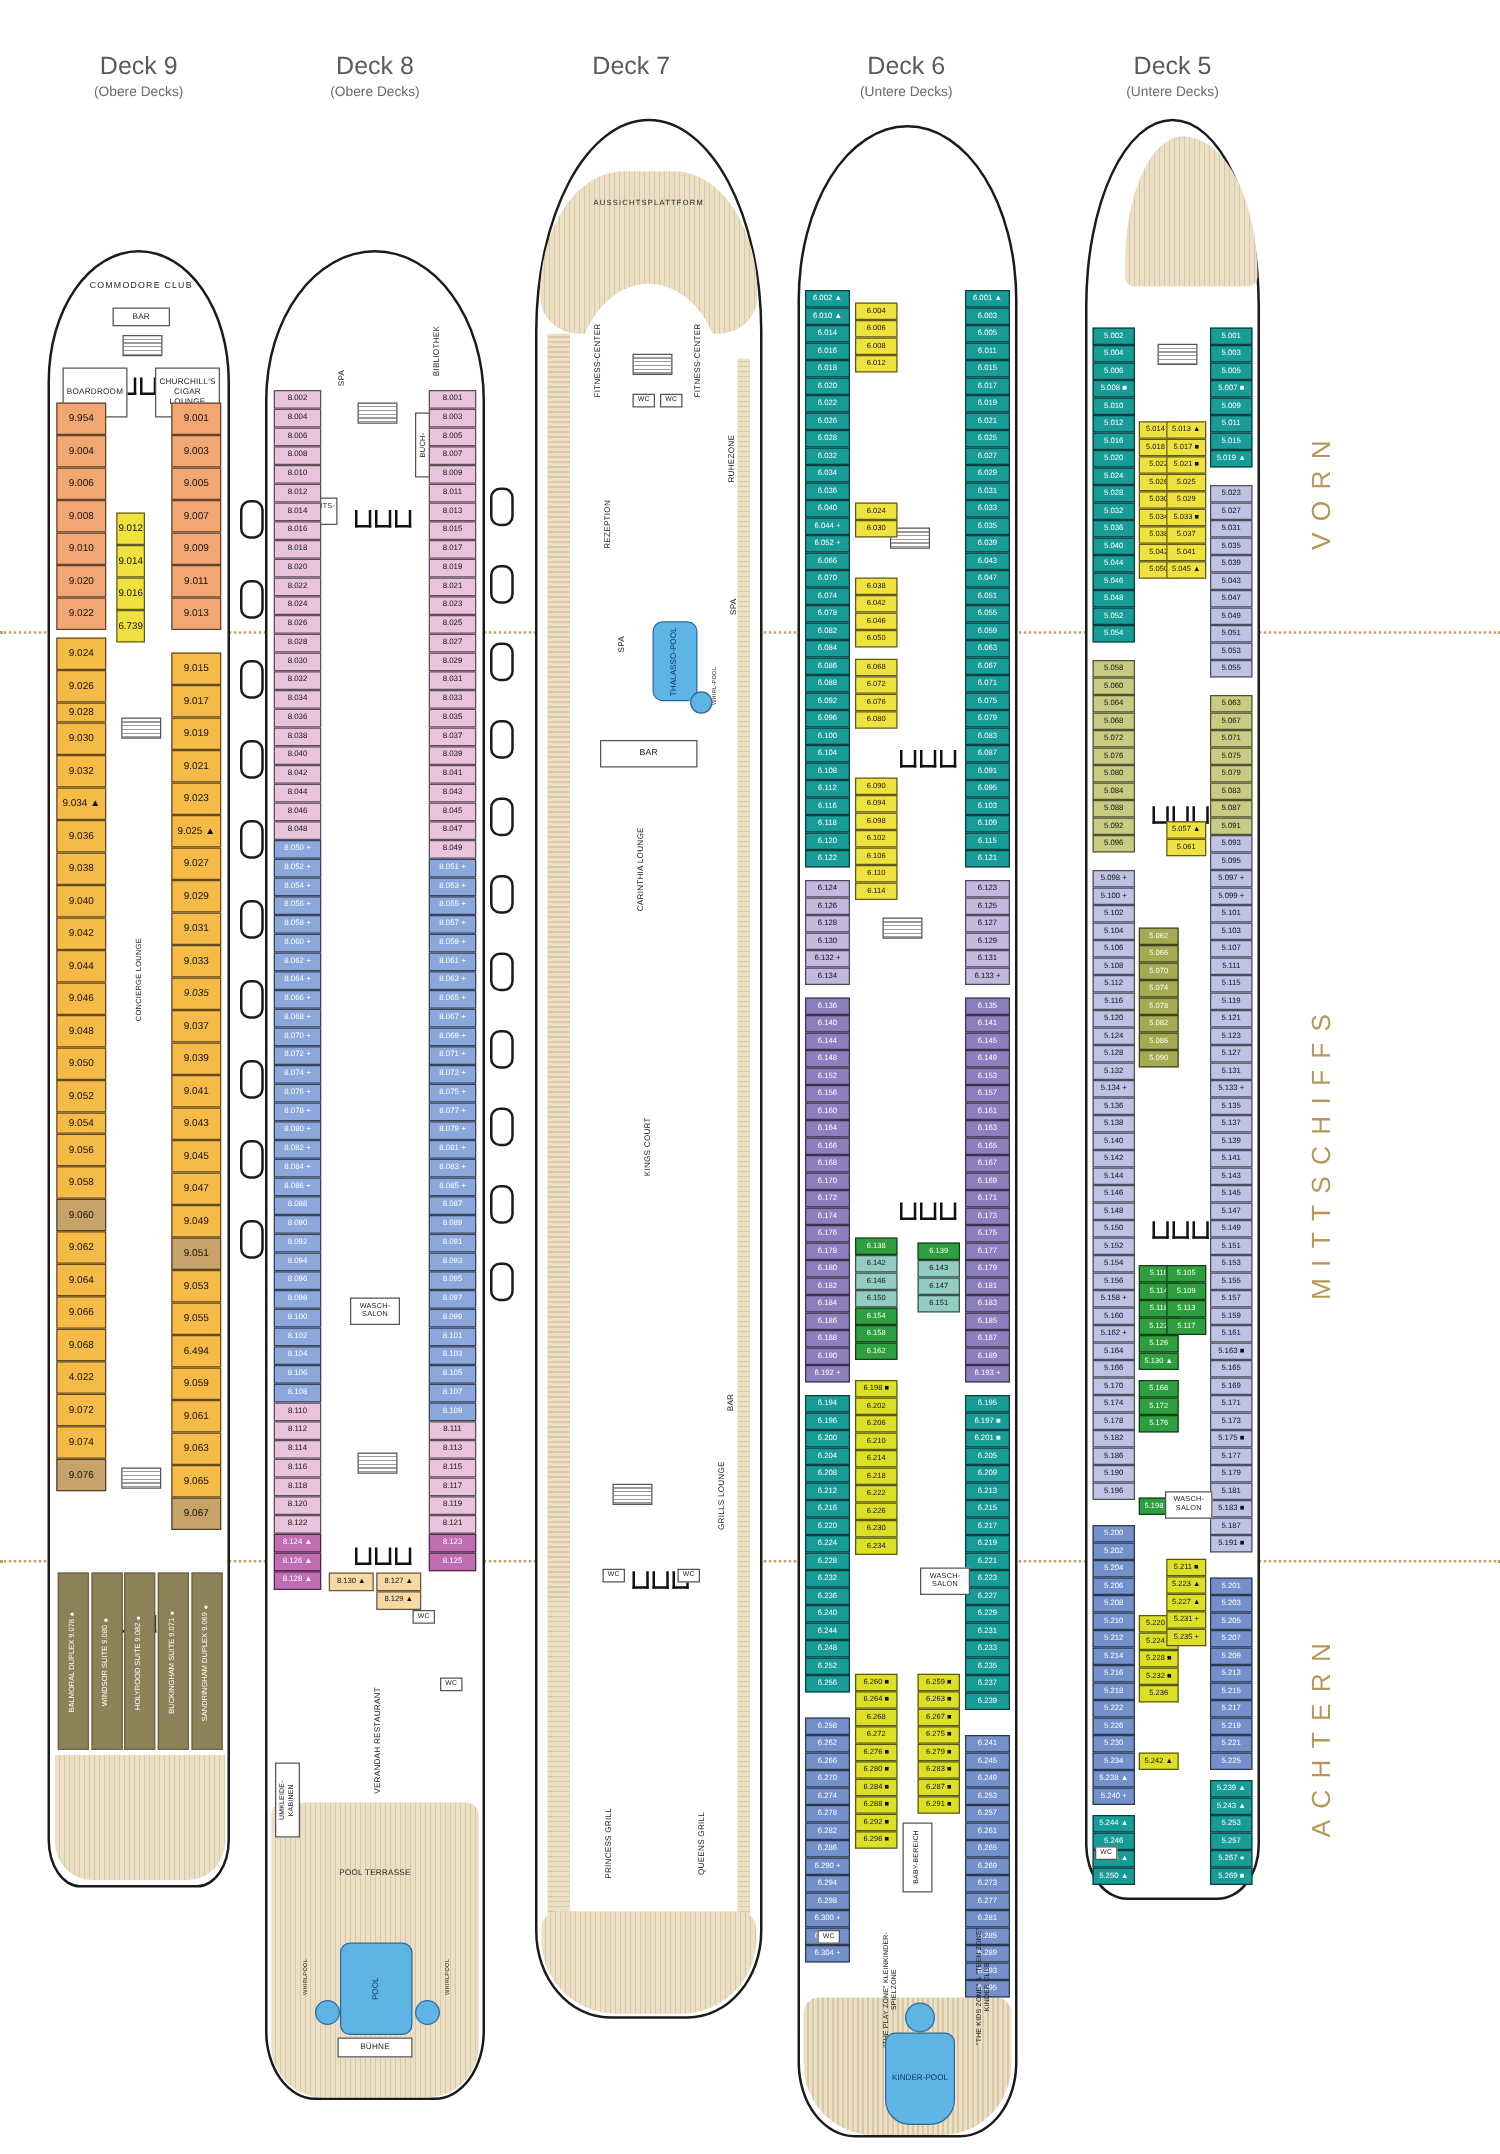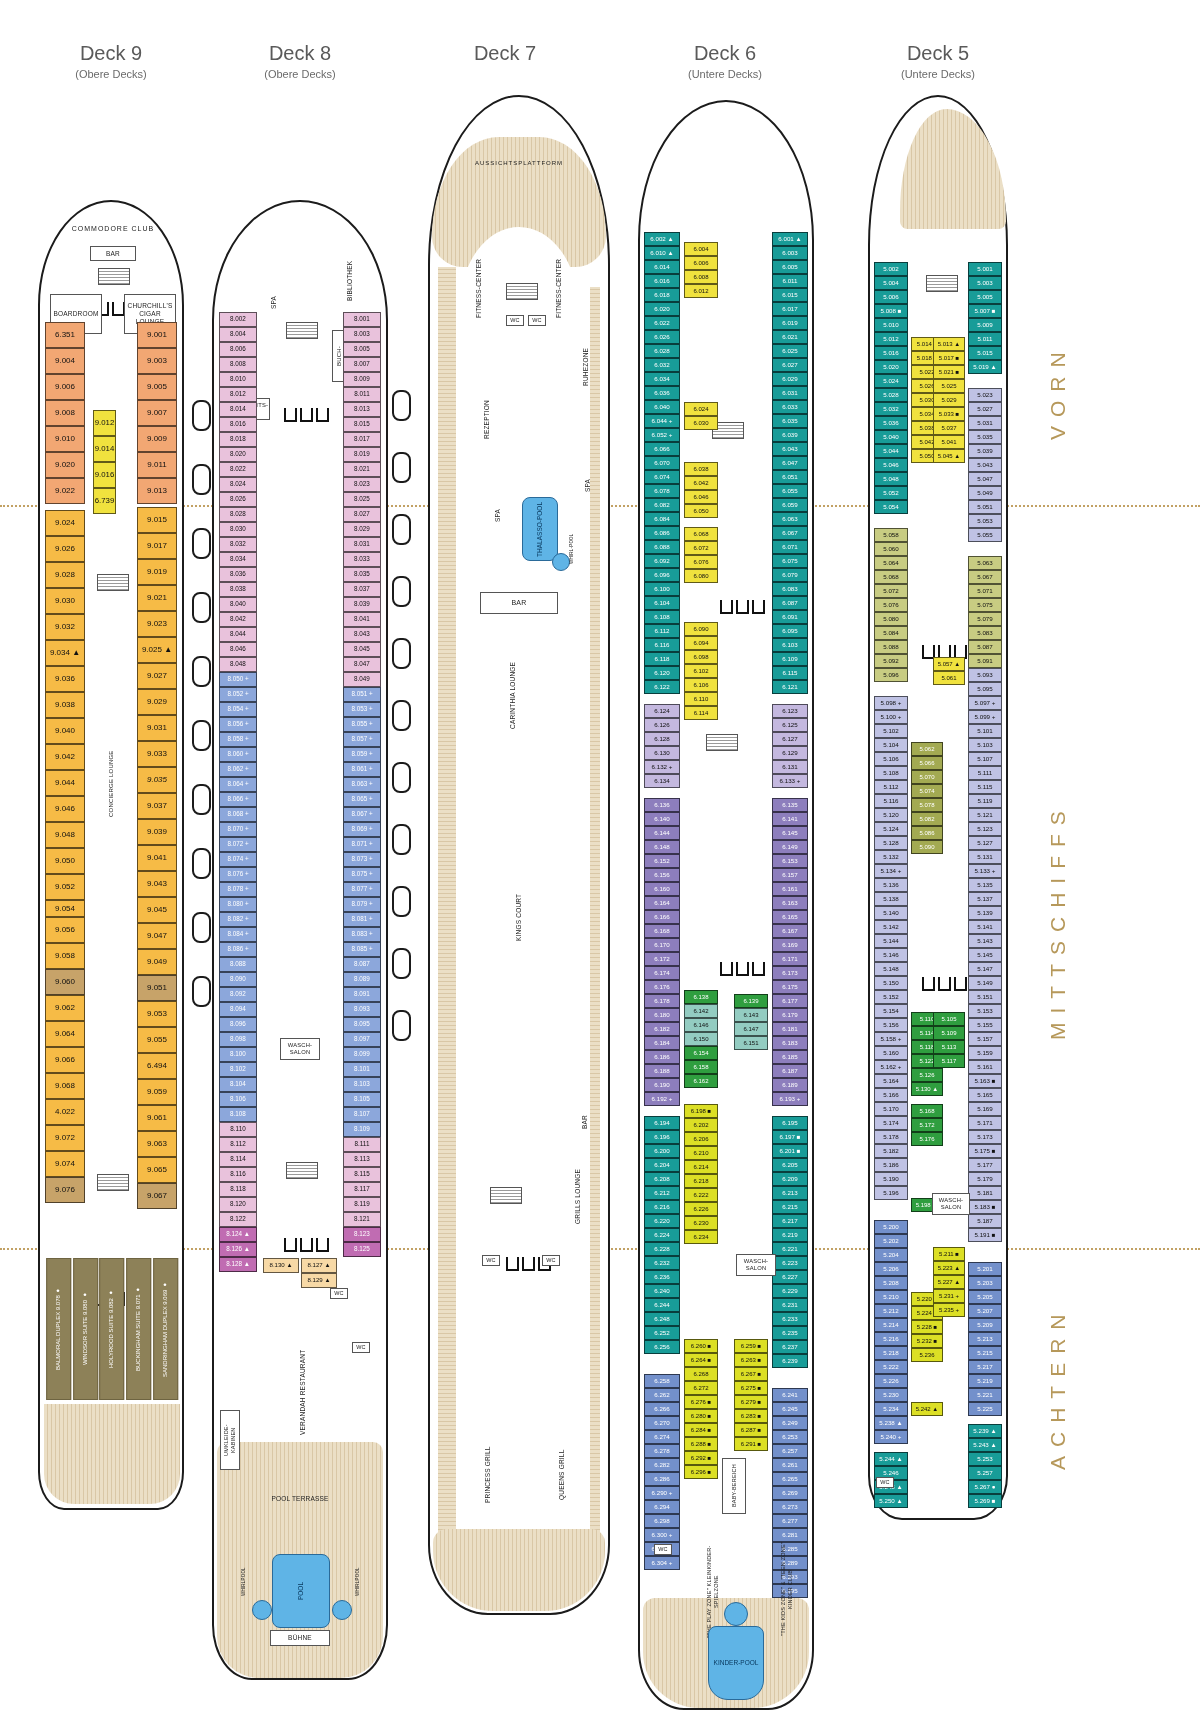--- a/index.html
+++ b/index.html
@@ -108,32 +108,32 @@
     <div class="stairs" style="left:58px;top:66px;"></div>
     <div class="room" style="left:10px;top:92px;width:52px;height:40px;">BOARDROOM</div>
     <div class="room" style="left:84px;top:92px;width:52px;height:40px;">CHURCHILL'S CIGAR LOUNGE</div>
     <div class="lift" style="left:56px;top:100px;">
         <b></b>
         <b></b>
         <b></b>
       </div>
     <div class="col" style="left:5px;top:120px;width:40px;">
         <div class="sec" style="margin-top: 0px;">
-          <div class="cabin c-orange" style="height: 26px; font-size: 8px;">6.351</div>
+          <div class="cabin c-orange" style="height: 26px; font-size: 8px;">9.954</div>
           <div class="cabin c-orange" style="height: 26px; font-size: 8px;">9.004</div>
           <div class="cabin c-orange" style="height: 26px; font-size: 8px;">9.006</div>
           <div class="cabin c-orange" style="height: 26px; font-size: 8px;">9.008</div>
           <div class="cabin c-orange" style="height: 26px; font-size: 8px;">9.010</div>
           <div class="cabin c-orange" style="height: 26px; font-size: 8px;">9.020</div>
           <div class="cabin c-orange" style="height: 26px; font-size: 8px;">9.022</div>
         </div>
         <div class="sec" style="margin-top: 6px;">
           <div class="cabin c-gold" style="height: 26px; font-size: 8px;">9.024</div>
           <div class="cabin c-gold" style="height: 26px; font-size: 8px;">9.026</div>
-          <div class="cabin c-gold" style="height: 26px; font-size: 8px;">9.028</div>
+          <div class="cabin c-gold" style="height: 16px; font-size: 8px;">9.028</div>
           <div class="cabin c-gold" style="height: 26px; font-size: 8px;">9.030</div>
           <div class="cabin c-gold" style="height: 26px; font-size: 8px;">9.032</div>
           <div class="cabin c-gold" style="height: 26px; font-size: 8px;">9.034 ▲</div>
           <div class="cabin c-gold" style="height: 26px; font-size: 8px;">9.036</div>
           <div class="cabin c-gold" style="height: 26px; font-size: 8px;">9.038</div>
           <div class="cabin c-gold" style="height: 26px; font-size: 8px;">9.040</div>
           <div class="cabin c-gold" style="height: 26px; font-size: 8px;">9.042</div>
           <div class="cabin c-gold" style="height: 26px; font-size: 8px;">9.044</div>
           <div class="cabin c-gold" style="height: 26px; font-size: 8px;">9.046</div>
           <div class="cabin c-gold" style="height: 26px; font-size: 8px;">9.048</div>
@@ -162,21 +162,21 @@
     <div class="col" style="right:5px;top:120px;width:40px;">
         <div class="sec" style="margin-top: 0px;">
           <div class="cabin c-orange" style="height: 26px; font-size: 8px;">9.001</div>
           <div class="cabin c-orange" style="height: 26px; font-size: 8px;">9.003</div>
           <div class="cabin c-orange" style="height: 26px; font-size: 8px;">9.005</div>
           <div class="cabin c-orange" style="height: 26px; font-size: 8px;">9.007</div>
           <div class="cabin c-orange" style="height: 26px; font-size: 8px;">9.009</div>
           <div class="cabin c-orange" style="height: 26px; font-size: 8px;">9.011</div>
           <div class="cabin c-orange" style="height: 26px; font-size: 8px;">9.013</div>
         </div>
-        <div class="sec" style="margin-top: 3px;">
+        <div class="sec" style="margin-top: 18px;">
           <div class="cabin c-gold" style="height: 26px; font-size: 8px;">9.015</div>
           <div class="cabin c-gold" style="height: 26px; font-size: 8px;">9.017</div>
           <div class="cabin c-gold" style="height: 26px; font-size: 8px;">9.019</div>
           <div class="cabin c-gold" style="height: 26px; font-size: 8px;">9.021</div>
           <div class="cabin c-gold" style="height: 26px; font-size: 8px;">9.023</div>
           <div class="cabin c-gold" style="height: 26px; font-size: 8px;">9.025 ▲</div>
           <div class="cabin c-gold" style="height: 26px; font-size: 8px;">9.027</div>
           <div class="cabin c-gold" style="height: 26px; font-size: 8px;">9.029</div>
           <div class="cabin c-gold" style="height: 26px; font-size: 8px;">9.031</div>
           <div class="cabin c-gold" style="height: 26px; font-size: 8px;">9.033</div>

